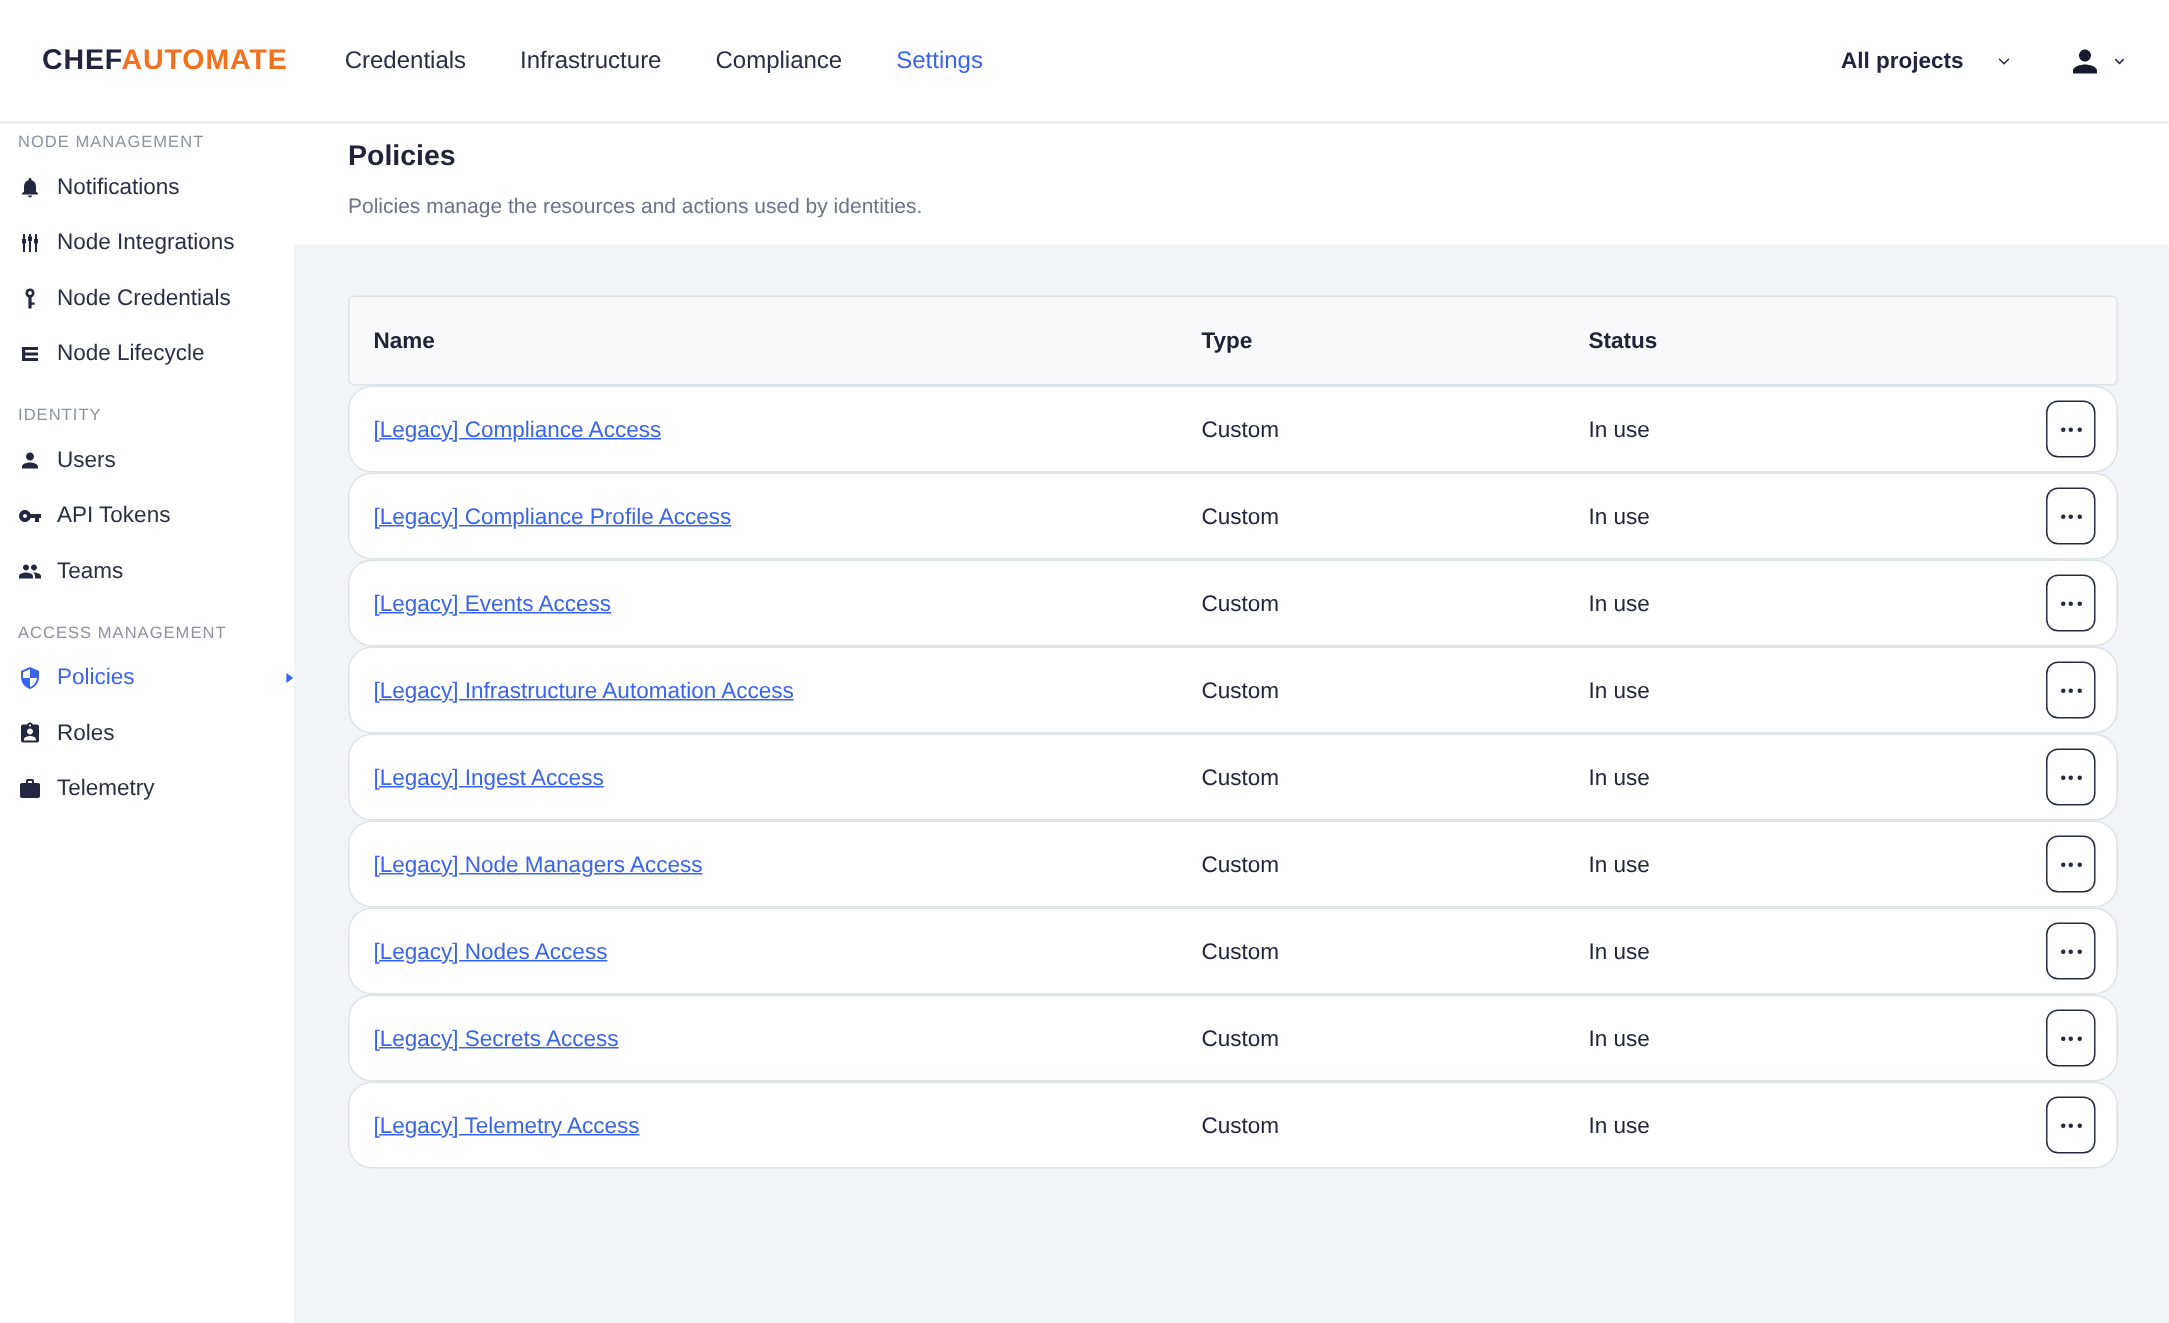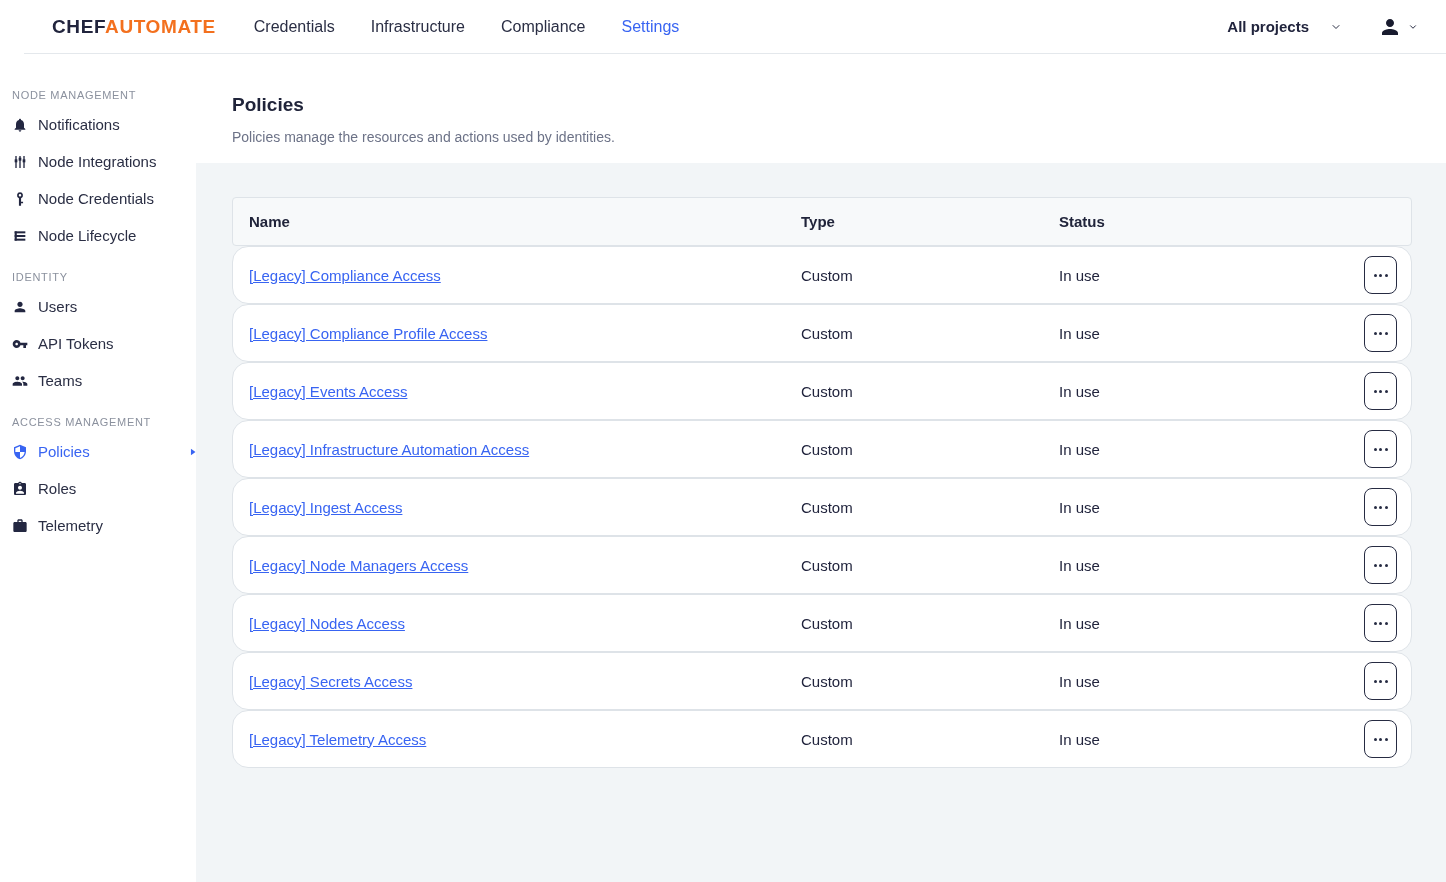--- a/index.html
+++ b/index.html
@@ -4,23 +4,23 @@
 <style>
   * { box-sizing: border-box; }
   html, body { margin: 0; padding: 0; }
   body {
     width: 1446px; height: 882px; position: relative; overflow: hidden;
     font-family: "Liberation Sans", sans-serif;
     background: #ffffff; color: #21243d;
   }
   
   .topbar {
-    position: absolute; top: 0; left: 0; right: 0; height: 54px;
+    position: absolute; top: 0; left: 0; right: 0; height: 82px;
     background: #fff; border-bottom: 1px solid #e4e8ec;
-    display: flex; align-items: center; padding: 0 28px; z-index: 10; margin-left: 24px;
+    display: flex; align-items: center; padding: 0 28px; z-index: 10;
   }
   .brand { font-size: 19px; font-weight: 700; letter-spacing: .6px; cursor: pointer; white-space: nowrap; }
   .brand-chef { color: #21243d; }
   .brand-automate { color: #f3701e; }
   .primary-nav { display: flex; gap: 36px; margin-left: 38px; font-size: 16px; }
   .nav-item { color: #2a2e44; cursor: pointer; }
   .nav-item.active { color: #3864f2; }
   .topbar-right { margin-left: auto; display: flex; align-items: center; gap: 36px; }
   .projects-dd { display: flex; align-items: center; gap: 21px; font-size: 15px; font-weight: 700; color: #21243d; cursor: pointer; }
   .chev { width: 12px; height: 12px; display: inline-flex; color: #2a2e44; }
@@ -55,21 +55,21 @@
   .page-subtitle { margin: 13px 0 0; font-size: 14px; color: #6c7287; }
   .content {
     height: calc(100% - 94px); background: #f2f5f7;
     padding: 34px 34px 0 36px; overflow: hidden;
   }
   .grid-cols {
     display: grid; grid-template-columns: 552px 258px 1fr 48px;
     align-items: center; padding: 0 14px 0 16px;
   }
   .thead {
-    height: 49px; background: #f7f9fa; border: 1px solid #dee3e8;
+    height: 60px; background: #f7f9fa; border: 1px solid #dee3e8;
     border-radius: 4px; font-size: 15px; font-weight: 700; color: #20243a;
   }
   .trow {
     height: 58px; background: #fff; border: 1px solid #dee3e8;
     border-radius: 16px; margin-top: 0; font-size: 15px; color: #21243d;
   }
   .policy-link { color: #3864f2; text-decoration: underline; cursor: pointer; }
   .more-btn {
     justify-self: end; width: 33px; height: 38px; background: #fff;
     border: 1.5px solid #262b42; border-radius: 8px; cursor: pointer;

